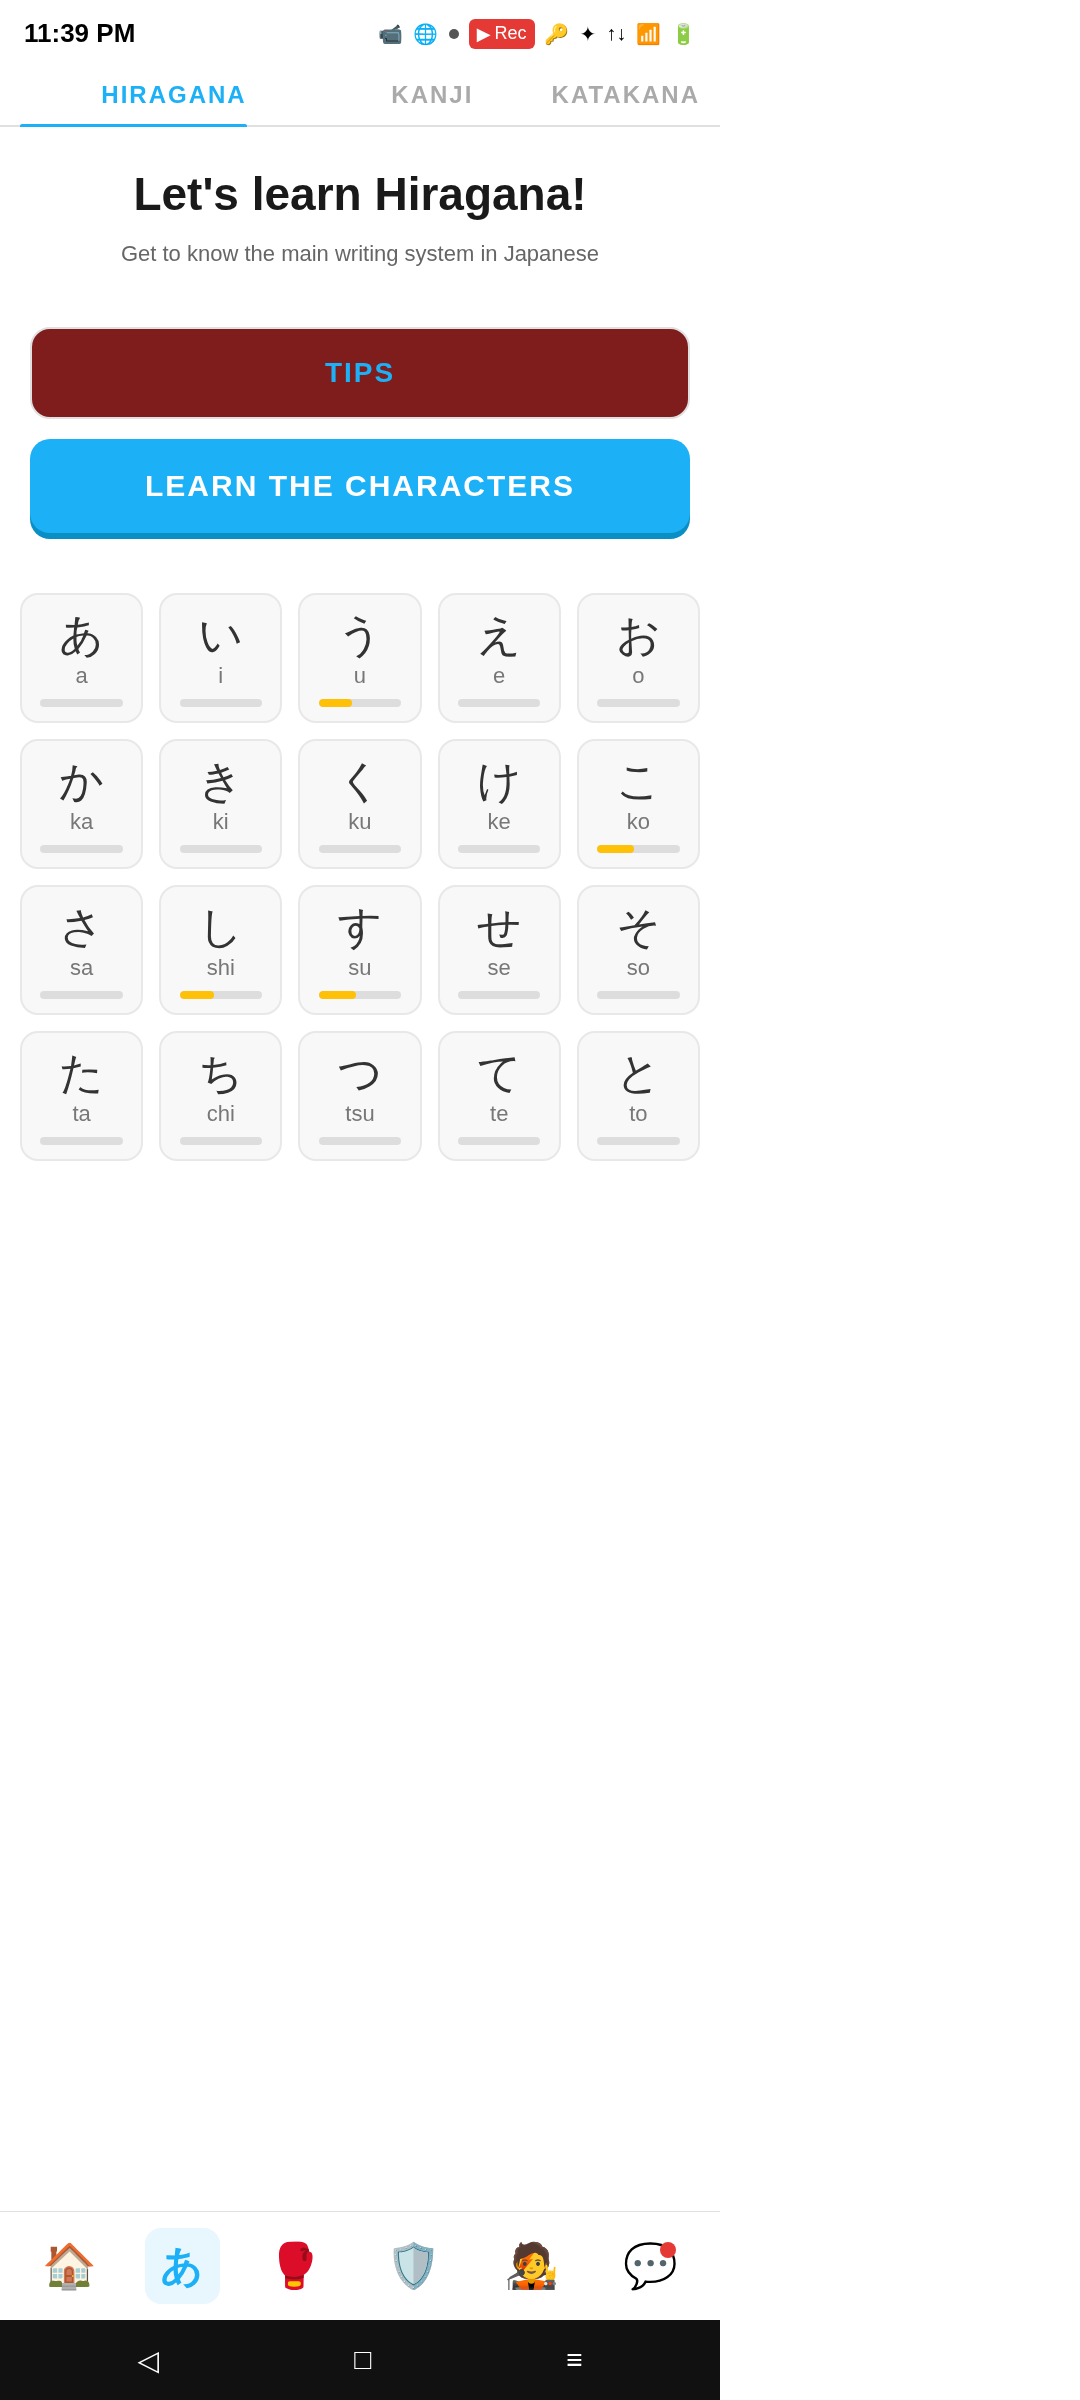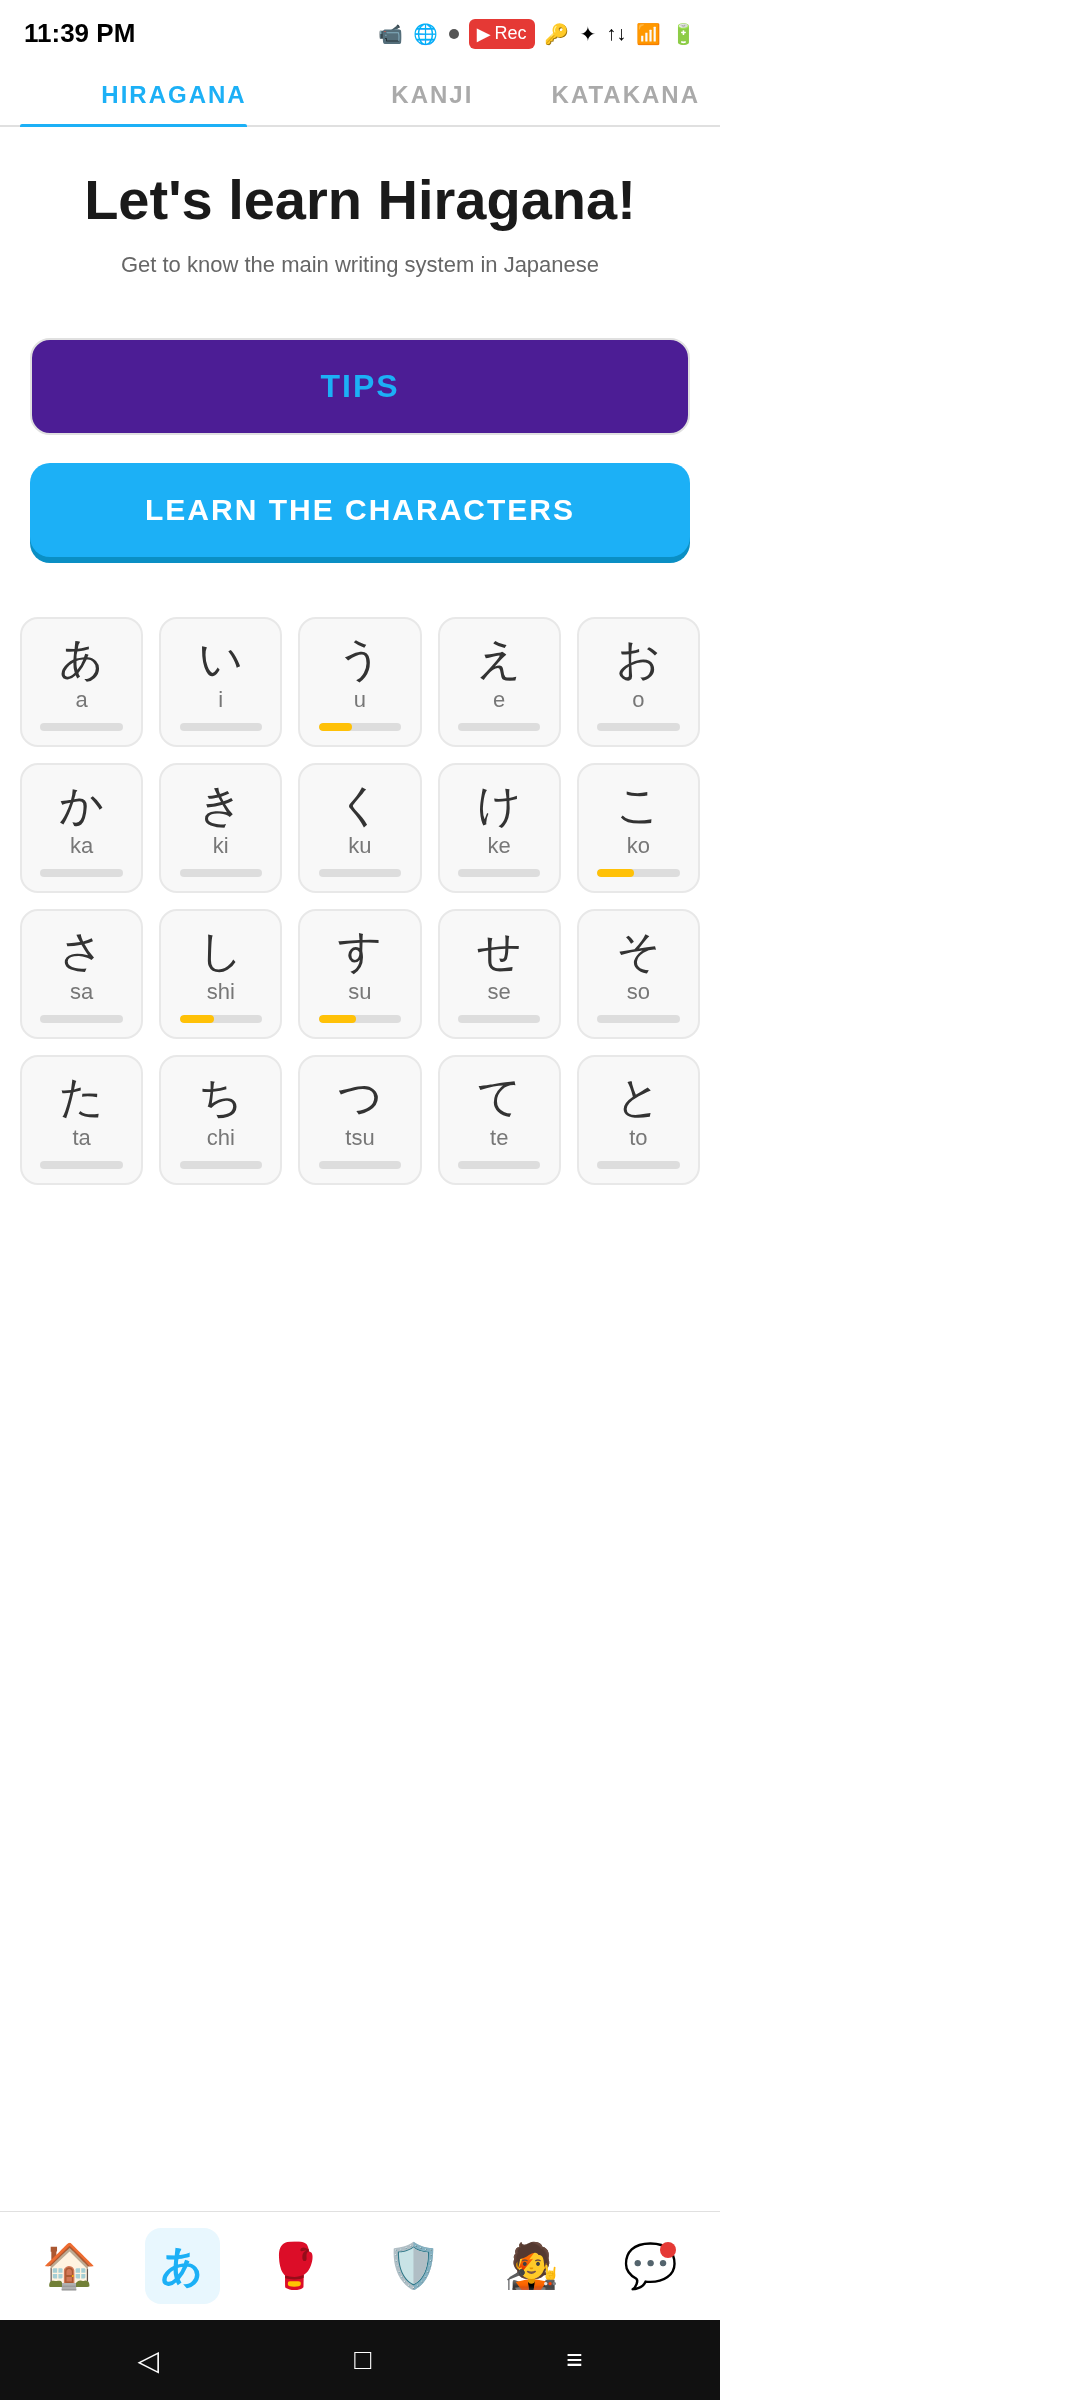--- a/index.html
+++ b/index.html
@@ -79,60 +79,59 @@
       background: #1cb0f6;
       border-radius: 2px 2px 0 0;
     }
 
     
     .main-content {
       padding: 40px 30px 20px;
       text-align: center;
     }
     .main-title {
-      font-size: 56px;
+      font-size: 46px;
       font-weight: 800;
       color: #1a1a1a;
       margin-bottom: 18px;
     }
     .main-subtitle {
       font-size: 22px;
       color: #666;
       line-height: 1.4;
       margin-bottom: 57px;
     }
 
     
     .tips-button {
       width: 100%;
       padding: 28px;
       border: 2px solid #e0e0e0;
       border-radius: 20px;
-      background: #4c1d95;
+      background: #7f1d1d;
       color: #1cb0f6;
-      font-size: 32px;
+      font-size: 28px;
       font-weight: 800;
       letter-spacing: 2px;
       cursor: pointer;
       margin-bottom: 20px;
     }
     .learn-button {
       width: 100%;
       padding: 30px;
       border: none;
       border-radius: 20px;
       background: #1cb0f6;
       color: #fff;
       font-size: 30px;
       font-weight: 800;
       letter-spacing: 2px;
       cursor: pointer;
       margin-bottom: 40px;
       box-shadow: 0 6px 0 #0a8fc4;
-      margin-top: 8px;
     }
 
     
     .char-grid {
       display: grid;
       grid-template-columns: repeat(5, 1fr);
       gap: 16px;
       padding: 0 20px 20px;
     }
     .char-card {

